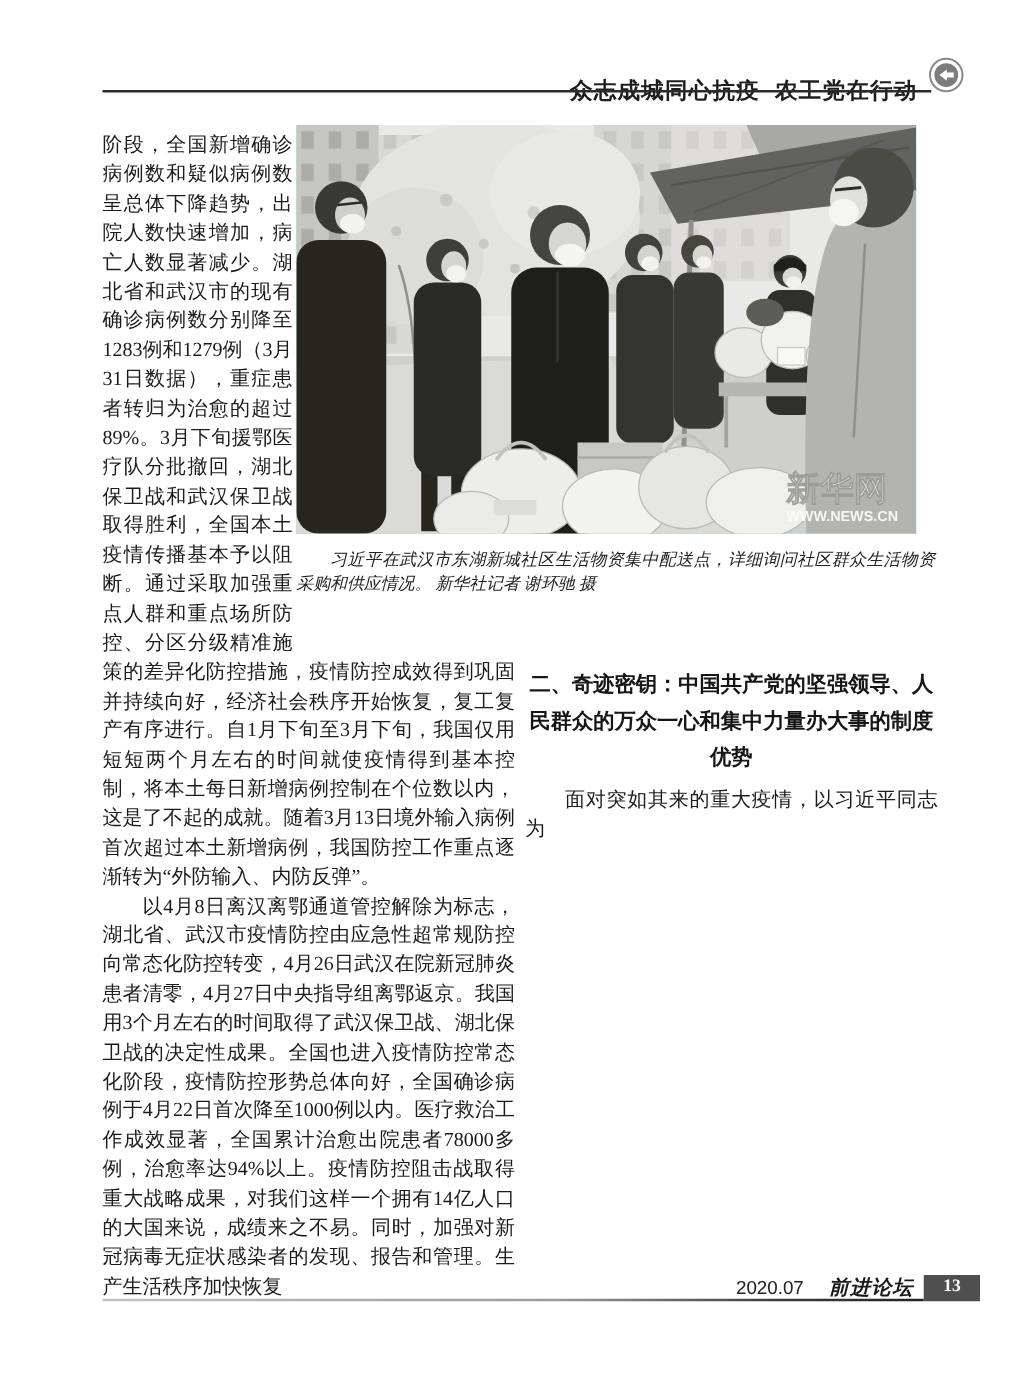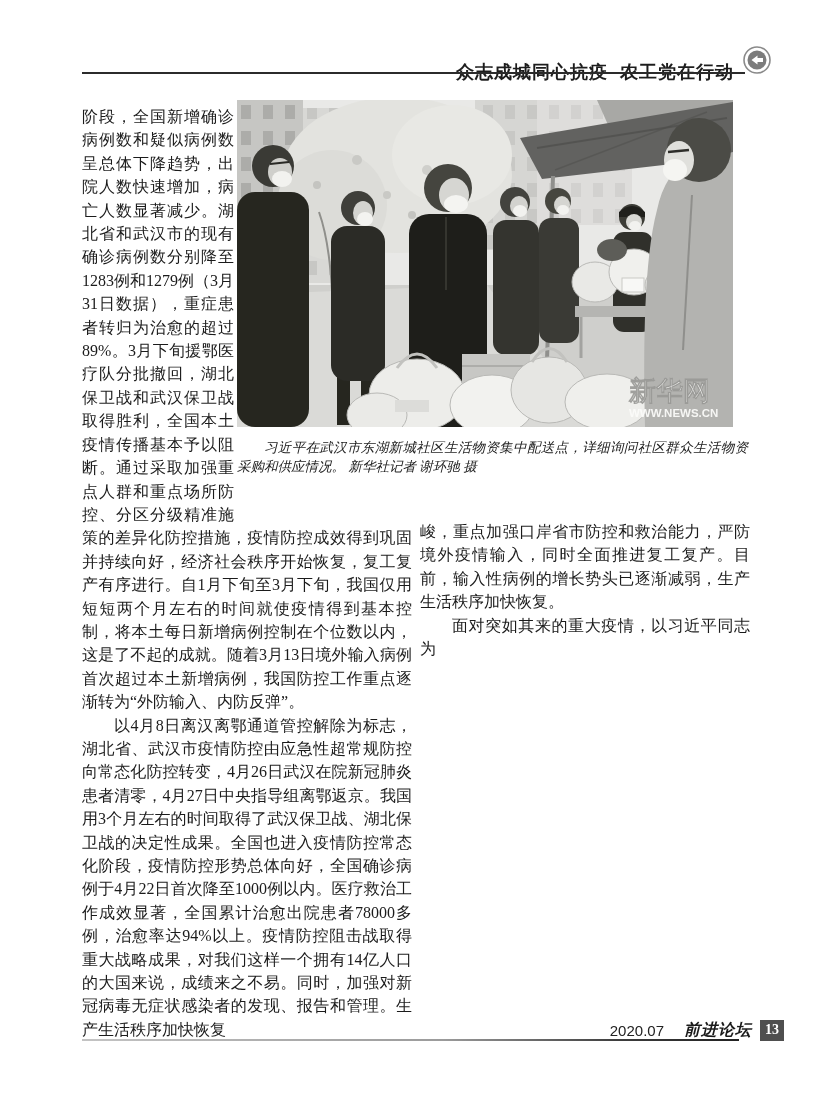--- a/index.html
+++ b/index.html
@@ -51,21 +51,21 @@
   }
   .footer-issue{
     font-family:"Liberation Sans","DejaVu Sans",sans-serif;
     font-size:15px;color:#222;margin-right:20px;
   }
   .footer-journal{
     font-family:"Liberation Sans","DejaVu Sans",sans-serif;
     font-size:16px;font-weight:bold;color:#1a1a1a;margin-right:8px;letter-spacing:1px;font-style:italic;
   }
   .footer-badge{
-    width:24px;height:21px;background:#4f4f4f;color:#ffffff;
+    width:45px;height:21px;background:#4f4f4f;color:#ffffff;
     display:flex;align-items:center;justify-content:center;
     font-family:"Liberation Serif","DejaVu Serif",serif;font-weight:bold;font-size:14px;
   }
 </style>
 </head>
 <body>
 
 <div>
   <div class="header-title">众志成城同心抗疫  农工党在行动</div>
   <div class="header-icon">
@@ -208,21 +208,21 @@
 </div>
 <div class="caption">习近平在武汉市东湖新城社区生活物资集中配送点，详细询问社区群众生活物资采购和供应情况。  新华社记者 谢环驰 摄</div>
 
 <div class="col col-left">
   <div class="photo-spacer"></div>
   <p>阶段，全国新增确诊病例数和疑似病例数呈总体下降趋势，出院人数快速增加，病亡人数显著减少。湖北省和武汉市的现有确诊病例数分别降至1283例和1279例（3月31日数据），重症患者转归为治愈的超过89%。3月下旬援鄂医疗队分批撤回，湖北保卫战和武汉保卫战取得胜利，全国本土疫情传播基本予以阻断。通过采取加强重点人群和重点场所防控、分区分级精准施策的差异化防控措施，疫情防控成效得到巩固并持续向好，经济社会秩序开始恢复，复工复产有序进行。自1月下旬至3月下旬，我国仅用短短两个月左右的时间就使疫情得到基本控制，将本土每日新增病例控制在个位数以内，这是了不起的成就。随着3月13日境外输入病例首次超过本土新增病例，我国防控工作重点逐渐转为“外防输入、内防反弹”。</p>
   <p class="indent">以4月8日离汉离鄂通道管控解除为标志，湖北省、武汉市疫情防控由应急性超常规防控向常态化防控转变，4月26日武汉在院新冠肺炎患者清零，4月27日中央指导组离鄂返京。我国用3个月左右的时间取得了武汉保卫战、湖北保卫战的决定性成果。全国也进入疫情防控常态化阶段，疫情防控形势总体向好，全国确诊病例于4月22日首次降至1000例以内。医疗救治工作成效显著，全国累计治愈出院患者78000多例，治愈率达94%以上。疫情防控阻击战取得重大战略成果，对我们这样一个拥有14亿人口的大国来说，成绩来之不易。同时，加强对新冠病毒无症状感染者的发现、报告和管理。生产生活秩序加快恢复</p>
 </div>
 
 <div class="col col-right">
-  <p>峻，重点加强口岸省市防控和救治能力，严防境外疫情输入，同时全面推进复工复产。目前，输入性病例的增长势头已逐渐减弱，生产生活秩序加快恢复。</p>
+  <h2 class="section-heading">二、奇迹密钥：中国共产党的坚强领导、人民群众的万众一心和集中力量办大事的制度优势</h2>
   <p class="indent">面对突如其来的重大疫情，以习近平同志为</p>
 </div>
 
 <div>
   <div class="footer-rule"></div>
   <div class="footer-row">
     <span class="footer-issue">2020.07</span>
     <span class="footer-journal">前进论坛</span>
     <span class="footer-badge">13</span>
   </div>

